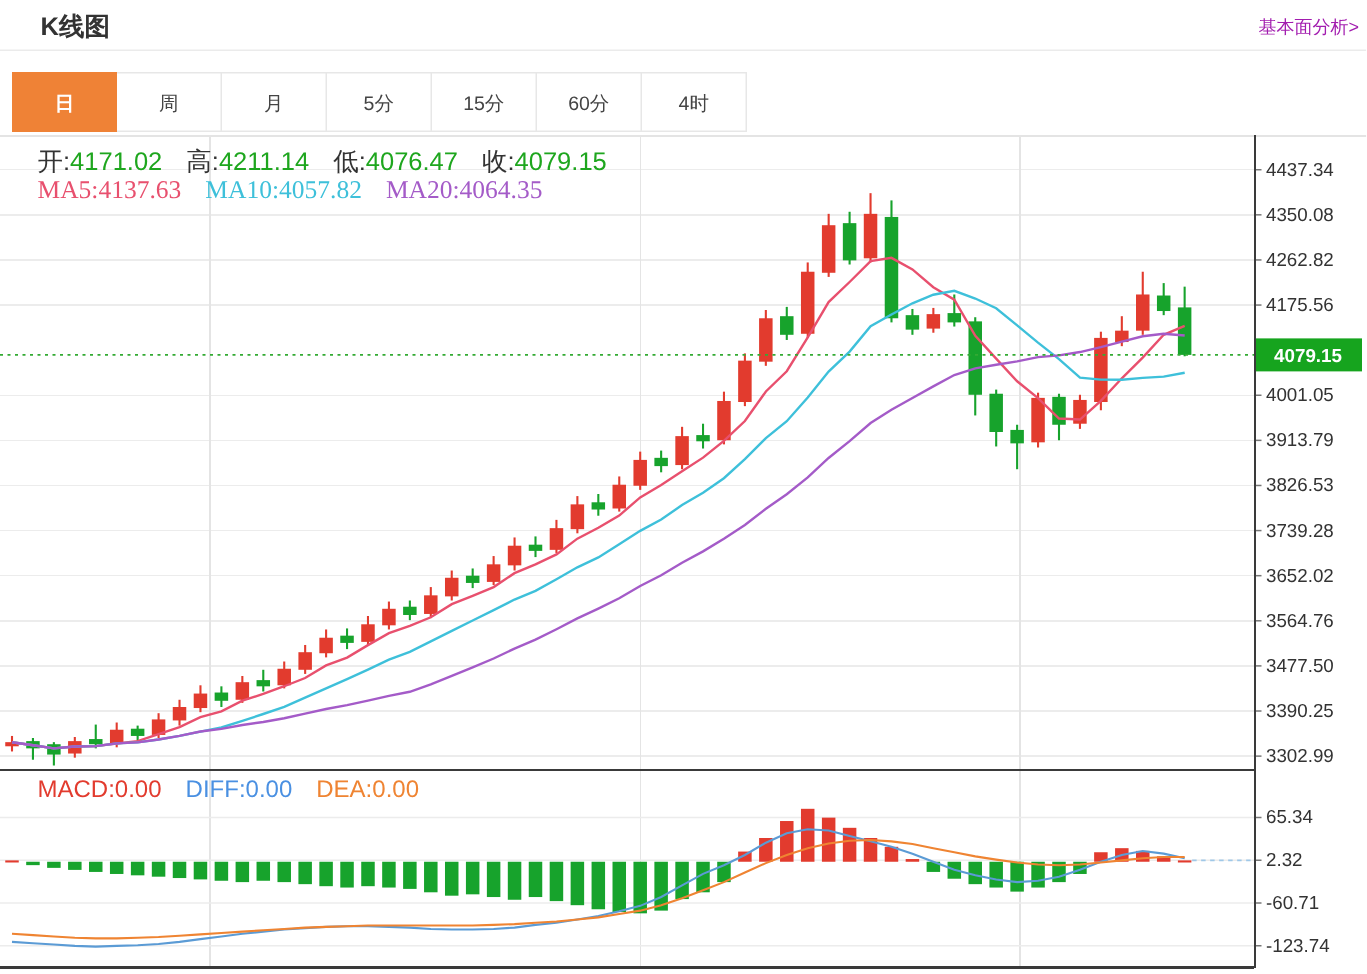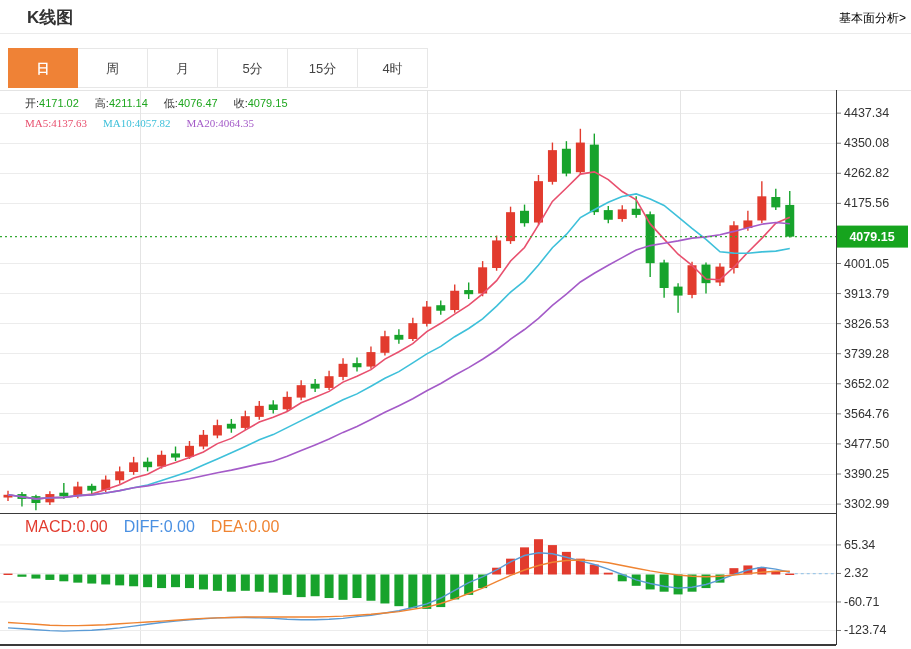--- a/index.html
+++ b/index.html
@@ -1,46 +1,47 @@
 <!DOCTYPE html>
 <html><head>
 <meta charset="utf-8">
 <style>
   html,body{margin:0;padding:0;background:#fff;}
   .page{position:relative;width:911px;height:649px;background:#fff;overflow:hidden;
         font-family:"Liberation Sans","DejaVu Sans",sans-serif;}
   .header-title{position:absolute;left:27px;top:6px;font-size:17px;font-weight:bold;color:#333;}
-  .header-link{position:absolute;right:5px;top:10px;font-size:12px;color:#000000;cursor:pointer;}
+  .header-link{position:absolute;right:5px;top:10px;font-size:12px;color:#a21caf;cursor:pointer;}
   .header-divider{position:absolute;left:0;top:33px;width:911px;height:1px;background:#ebebeb;}
   .tabs{position:absolute;left:8px;top:48px;height:42px;display:flex;z-index:3;}
   .tab{width:70px;height:40px;line-height:40px;text-align:center;font-size:13px;color:#444;
        background:#fff;border:1px solid #e7e7e7;border-left:none;cursor:pointer;box-sizing:border-box;}
   .tab:first-child{border-left:1px solid #e7e7e7;}
   .tab.active{background:#ef8236;color:#fff;border-color:#ef8236;font-weight:bold;}
-  .info-row{position:absolute;left:25px;z-index:2;font-size:11px;white-space:nowrap;}
+  .info-row{position:absolute;left:25px;z-index:2;font-size:17px;white-space:nowrap;}
   .info-row span{margin-right:16px;}
   #ohlc-row{top:96px;}
   #ma-row{top:117px;font-family:Liberation Serif, serif;}
   #macd-row{top:518px;font-size:16px;}
   .chart-svg{position:absolute;left:0;top:0;z-index:1;}
 </style>
 </head>
 <body>
 
 <div class="page">
   <div class="header-title">K线图</div>
   <div class="header-link">基本面分析&gt;</div>
   <div class="header-divider"></div>
 
   <div class="tabs" id="tabs">
       <div class="tab active">日</div>
       <div class="tab">周</div>
       <div class="tab">月</div>
       <div class="tab">5分</div>
       <div class="tab">15分</div>
+      <div class="tab">60分</div>
       <div class="tab">4时</div>
     </div>
 
   <div class="info-row" id="ohlc-row"><span><b style="font-weight: normal; color: rgb(51, 51, 51);">开:</b><b style="font-weight: normal; color: rgb(30, 166, 30);">4171.02</b></span><span><b style="font-weight: normal; color: rgb(51, 51, 51);">高:</b><b style="font-weight: normal; color: rgb(30, 166, 30);">4211.14</b></span><span><b style="font-weight: normal; color: rgb(51, 51, 51);">低:</b><b style="font-weight: normal; color: rgb(30, 166, 30);">4076.47</b></span><span><b style="font-weight: normal; color: rgb(51, 51, 51);">收:</b><b style="font-weight: normal; color: rgb(30, 166, 30);">4079.15</b></span></div>
   <div class="info-row" id="ma-row"><span><b style="font-weight: normal; color: rgb(232, 80, 110);">MA5:</b><b style="font-weight: normal; color: rgb(232, 80, 110);">4137.63</b></span><span><b style="font-weight: normal; color: rgb(62, 192, 218);">MA10:</b><b style="font-weight: normal; color: rgb(62, 192, 218);">4057.82</b></span><span><b style="font-weight: normal; color: rgb(164, 91, 200);">MA20:</b><b style="font-weight: normal; color: rgb(164, 91, 200);">4064.35</b></span></div>
 
   <svg id="chart-svg" class="chart-svg" width="911" height="649" viewBox="0 0 911 649">
       <g shape-rendering="crispEdges">
         <line x1="0" y1="113.14811570247929" x2="836" y2="113.14811570247929" stroke="#ececec" stroke-width="1"></line>
         <line x1="0" y1="143.22036363636366" x2="836" y2="143.22036363636366" stroke="#ececec" stroke-width="1"></line>

